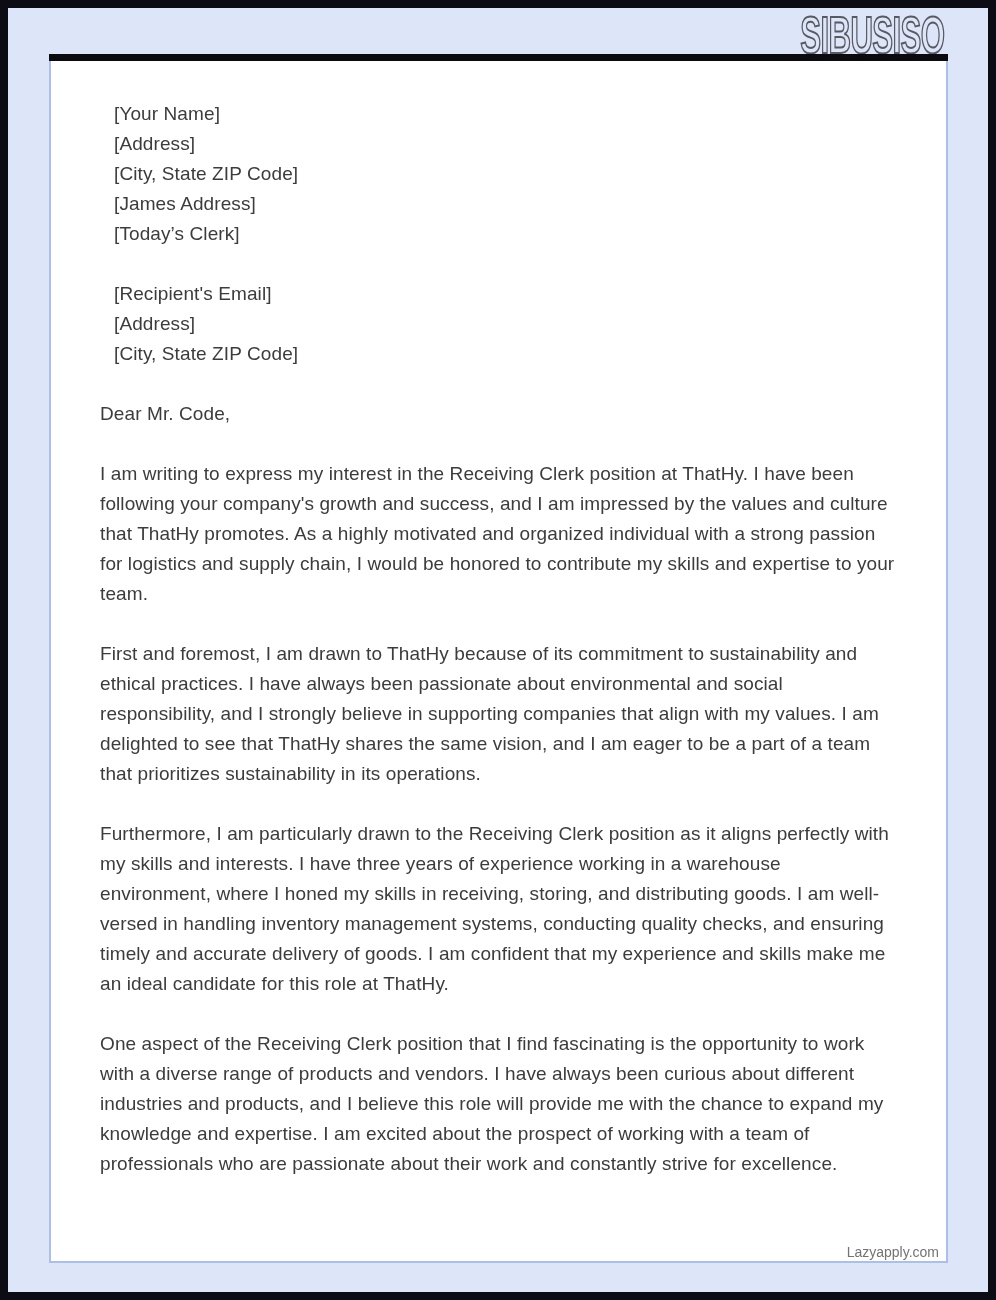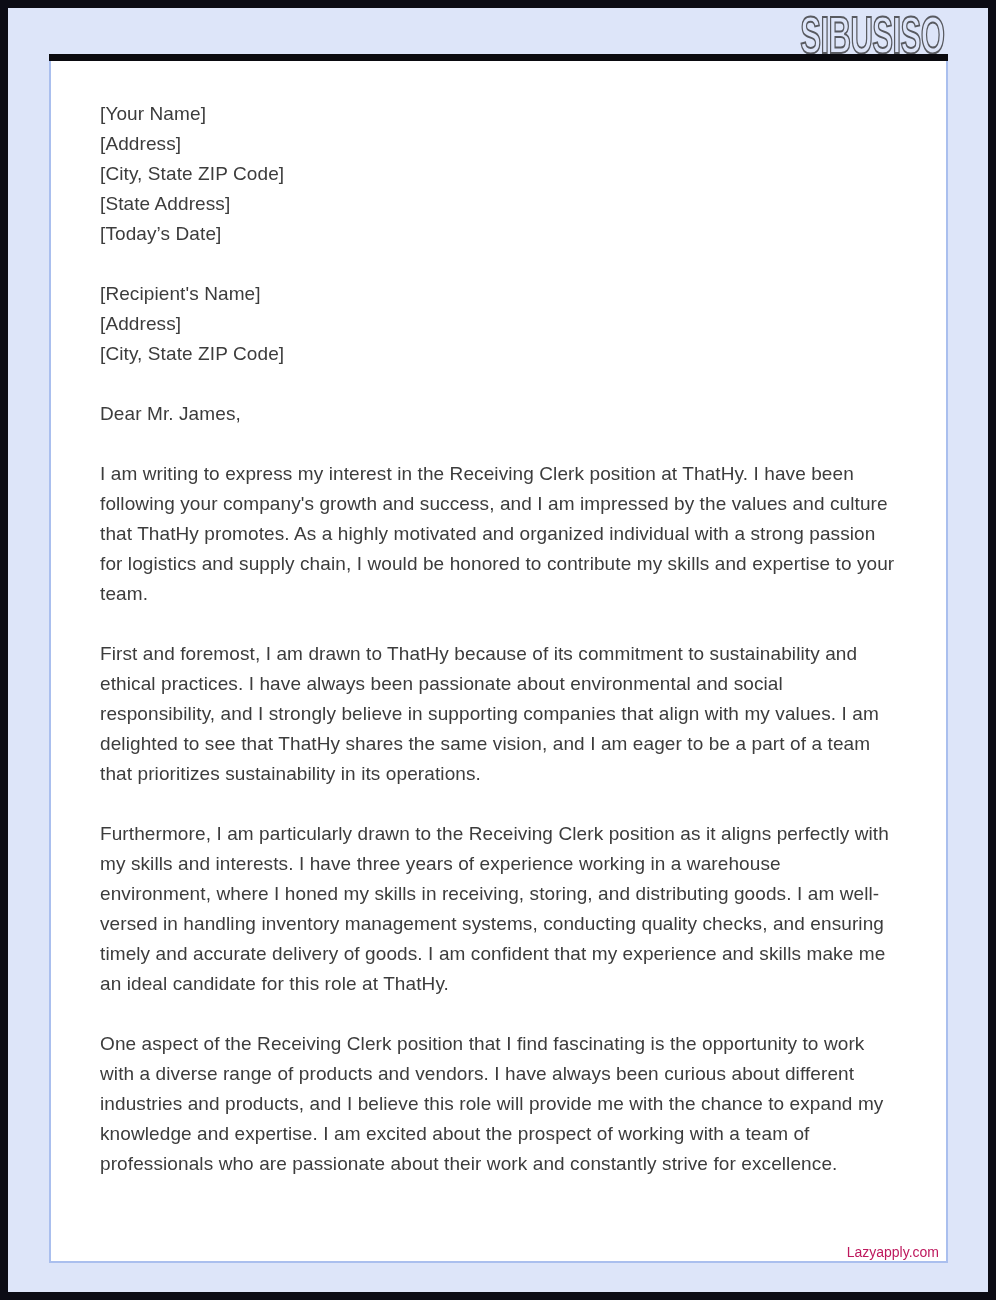--- a/index.html
+++ b/index.html
@@ -36,54 +36,54 @@
     position:absolute;left:49px;top:61px;width:899px;height:1202px;
     box-sizing:border-box;
     background:#ffffff;
     border:2px solid #aabfee;border-top:none;
   }
   .letter{
     position:absolute;left:49px;top:38px;width:795px;
     font-size:19px;line-height:30px;font-weight:300;
     color:#3c3c3c;letter-spacing:.1px;
   }
-  .block{margin:0 0 30px 0}
+  .block{margin:0 0 30px 14px}
   .line{white-space:nowrap}
   .letter p{margin:0 0 30px 0}
   .watermark{
     position:absolute;right:7px;bottom:1px;
-    font-size:14px;line-height:16px;color:#be185d;
+    font-size:14px;line-height:16px;color:#737373;
     text-decoration:none;z-index:7;cursor:pointer;margin-left:43px;
   }
 </style>
 </head>
 <body>
 
 <div class="logo">SIBUSISO</div>
 
 <div class="topbar"></div>
 
 <main class="page">
   <article class="letter">
 
     <div class="block">
       <div class="line">[Your Name]</div>
       <div class="line">[Address]</div>
       <div class="line">[City, State ZIP Code]</div>
-      <div class="line">[State Address]</div>
-      <div class="line">[Today’s Date]</div>
+      <div class="line">[James Address]</div>
+      <div class="line">[Today’s Clerk]</div>
     </div>
 
     <div class="block">
-      <div class="line">[Recipient's Name]</div>
+      <div class="line">[Recipient's Email]</div>
       <div class="line">[Address]</div>
       <div class="line">[City, State ZIP Code]</div>
     </div>
 
-    <p>Dear Mr. James,</p>
+    <p>Dear Mr. Code,</p>
 
     <p>I am writing to express my interest in the Receiving Clerk position at ThatHy. I have been following your company's growth and success, and I am impressed by the values and culture that ThatHy promotes. As a highly motivated and organized individual with a strong passion for logistics and supply chain, I would be honored to contribute my skills and expertise to your team.</p>
     <p>First and foremost, I am drawn to ThatHy because of its commitment to sustainability and ethical practices. I have always been passionate about environmental and social responsibility, and I strongly believe in supporting companies that align with my values. I am delighted to see that ThatHy shares the same vision, and I am eager to be a part of a team that prioritizes sustainability in its operations.</p>
     <p>Furthermore, I am particularly drawn to the Receiving Clerk position as it aligns perfectly with my skills and interests. I have three years of experience working in a warehouse environment, where I honed my skills in receiving, storing, and distributing goods. I am well-versed in handling inventory management systems, conducting quality checks, and ensuring timely and accurate delivery of goods. I am confident that my experience and skills make me an ideal candidate for this role at ThatHy.</p>
     <p>One aspect of the Receiving Clerk position that I find fascinating is the opportunity to work with a diverse range of products and vendors. I have always been curious about different industries and products, and I believe this role will provide me with the chance to expand my knowledge and expertise. I am excited about the prospect of working with a team of professionals who are passionate about their work and constantly strive for excellence.</p>
 
   </article>
 
   <a class="watermark">Lazyapply.com</a>
 </main>

